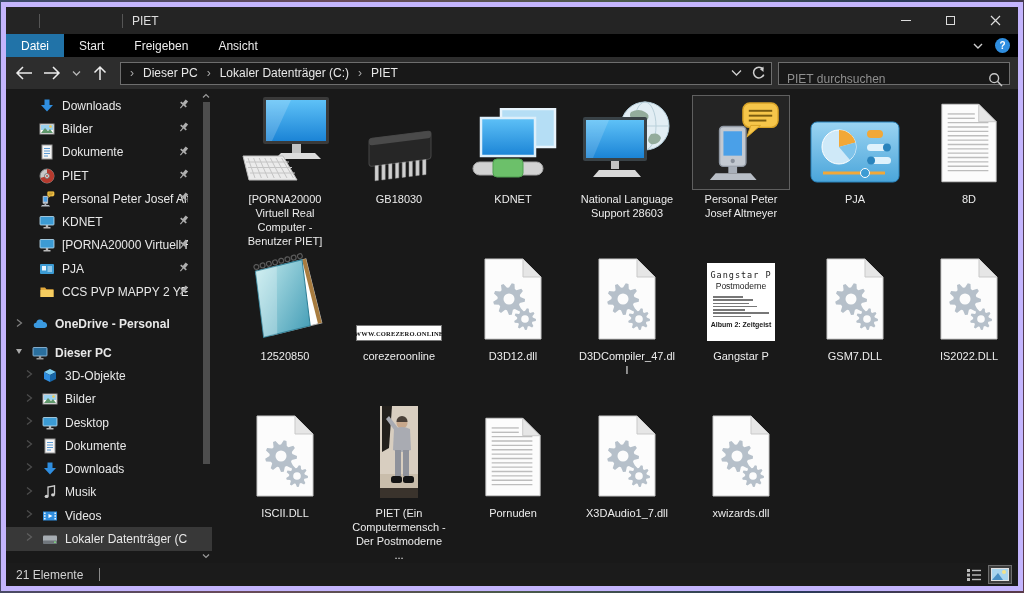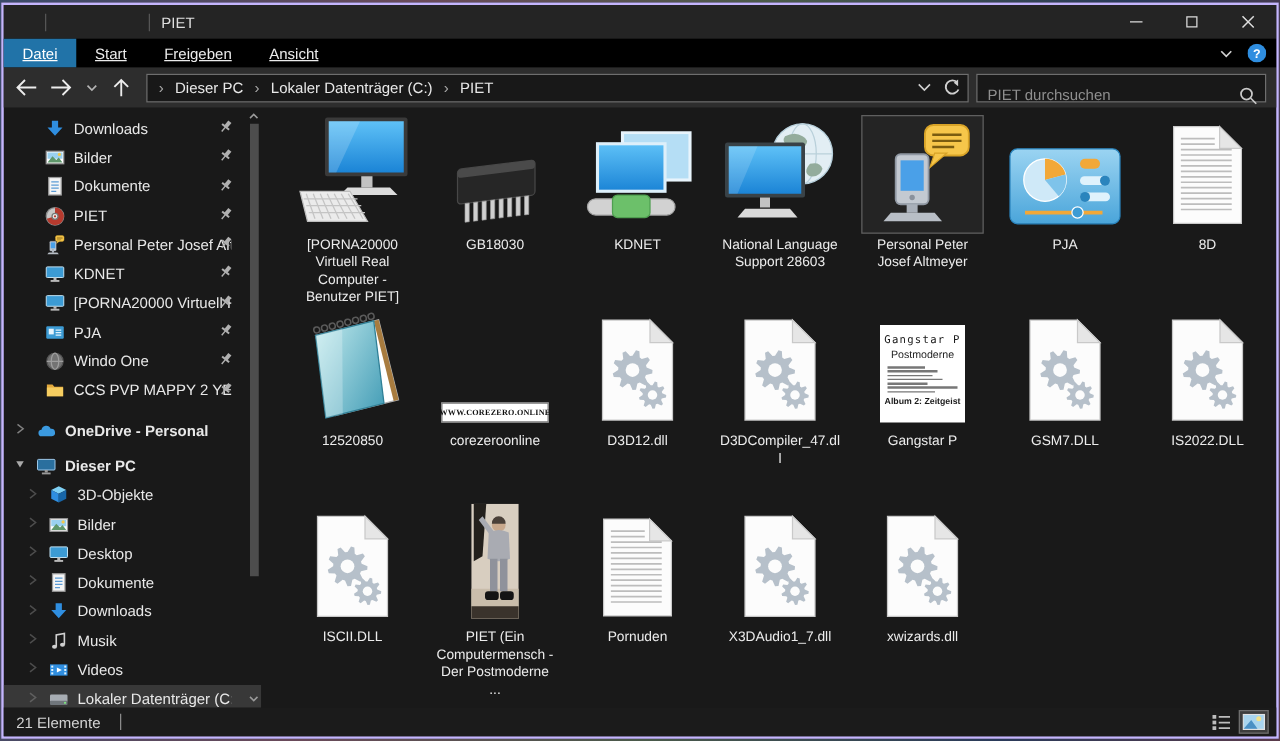--- a/index.html
+++ b/index.html
@@ -3,37 +3,37 @@
 <meta charset="utf-8">
 <style>
   * { margin:0; padding:0; box-sizing:border-box; }
   html,body { width:1024px; height:593px; overflow:hidden; }
   body {
     font-family:"Liberation Sans","DejaVu Sans",sans-serif;
     background:linear-gradient(100deg,#3a4a6a,#6a4a5a 30%,#4a5a4a 55%,#2a3a5a 80%,#5a3a4a);
   }
   .window {
     position:absolute; left:1px; top:2px; right:1px; bottom:2px;
-    background:#191919; border:2px solid #c4b5fd;
+    background:#191919; border:5px solid #c4b5fd;
     display:flex; flex-direction:column;
     color:#e8e8e8; font-size:12px;
   }
   
   .titlebar { height:27px; background:#242424; display:flex; align-items:center; flex:none; }
   .titlebar-left { display:flex; align-items:center; gap:7px; padding-left:8px; flex:1; }
   .tb-sep { width:1px; height:14px; background:#555; }
   .qat-btn { display:flex; align-items:center; justify-content:center; width:18px; height:20px; }
   .win-title { color:#dedede; font-size:12px; margin-left:2px; }
   .win-controls { display:flex; height:27px; }
   .win-btn { width:45px; height:27px; display:flex; align-items:center; justify-content:center; color:#dcdcdc; }
   .glyph-min { width:10px; height:1px; background:#dcdcdc; display:block; }
   .glyph-max { width:9px; height:9px; border:1px solid #dcdcdc; display:block; }
   
   .tabbar { height:23px; background:#000; display:flex; align-items:stretch; flex:none; }
-  .tab { padding:0 15px; display:flex; align-items:center; color:#ececec; font-size:12px;text-decoration:underline; }
+  .tab { padding:0 15px; display:flex; align-items:center; color:#ececec; font-size:12px; }
   .tab.active { background:var(--accent,#2173a8); color:#fff; }
   .tabbar-right { margin-left:auto; display:flex; align-items:center; gap:10px; padding-right:8px; }
   
   .navbar { height:32px; background:#2d2d2d; display:flex; align-items:center; padding:0 8px 0 6px; gap:4px; flex:none; }
   .nav-btn { width:24px; height:24px; display:flex; align-items:center; justify-content:center; }
   .nav-btn.small { width:16px; }
   .addressbar { flex:1; height:23px; background:#181818; border:1px solid #6e6e6e; display:flex; align-items:center; padding:0 2px 0 8px; margin:0 2px 0 4px; }
   .crumbs { display:flex; align-items:center; gap:2px; flex:1; overflow:hidden; white-space:nowrap; }
   .crumb { padding:0 6px; color:#e8e8e8; }
   .crumb-sep { color:#a8a8a8; font-size:12px; padding:0 1px; }
@@ -357,39 +357,20 @@
                   <rect x="6" y="1.5" width="4" height="6" fill="#b0b0b0"></rect>
                   <line x1="3.5" y1="8" x2="12.5" y2="8" stroke="#b0b0b0" stroke-width="2"></line>
                   <line x1="8" y1="8" x2="8" y2="14" stroke="#b0b0b0" stroke-width="1.4"></line>
                 </g>
               </svg>
             </span>
           </div>
           <div class="side-item">
             <span>
               <svg width="16" height="16" viewBox="0 0 16 16">
-                <circle cx="8" cy="8" r="6.5" fill="#737373" stroke="#565656"></circle>
-                <ellipse cx="8" cy="8" rx="3" ry="6.5" fill="none" stroke="#9e9e9e"></ellipse>
-                <line x1="1.5" y1="8" x2="14.5" y2="8" stroke="#9e9e9e"></line>
-              </svg>
-            </span>
-   <span class="lbl">Windo One</span>
-   <span class="pin">
-              <svg width="13" height="13" viewBox="0 0 16 16">
-                <g transform="rotate(40 8 8)">
-                  <rect x="6" y="1.5" width="4" height="6" fill="#b0b0b0"></rect>
-                  <line x1="3.5" y1="8" x2="12.5" y2="8" stroke="#b0b0b0" stroke-width="2"></line>
-                  <line x1="8" y1="8" x2="8" y2="14" stroke="#b0b0b0" stroke-width="1.4"></line>
-                </g>
-              </svg>
-            </span>
-          </div>
-          <div class="side-item">
-            <span>
-              <svg width="16" height="16" viewBox="0 0 16 16">
                 <path d="M1.5 3.5 H6 L7.5 5.3 H14.5 V13 H1.5 Z" fill="#e3a93c"></path>
                 <rect x="1.5" y="6" width="13" height="7" fill="#f6cd60"></rect>
               </svg>
             </span>
    <span class="lbl">CCS PVP MAPPY 2 YEARS</span>
    <span class="pin">
               <svg width="13" height="13" viewBox="0 0 16 16">
                 <g transform="rotate(40 8 8)">
                   <rect x="6" y="1.5" width="4" height="6" fill="#b0b0b0"></rect>
                   <line x1="3.5" y1="8" x2="12.5" y2="8" stroke="#b0b0b0" stroke-width="2"></line>

